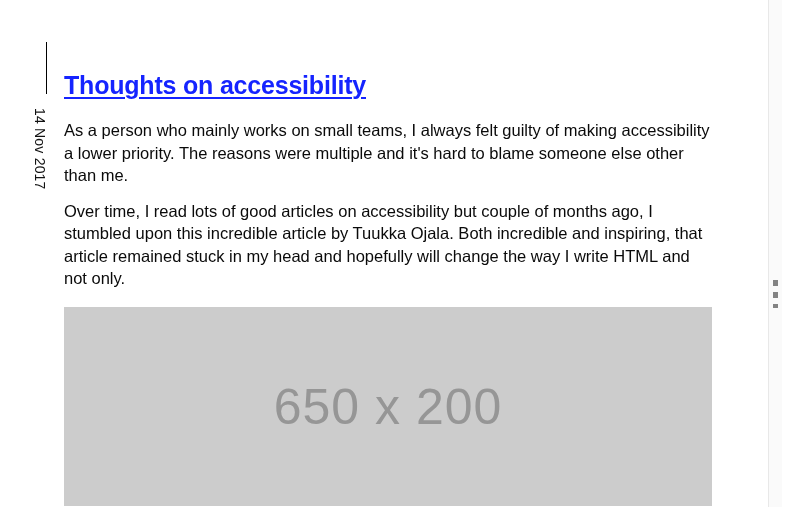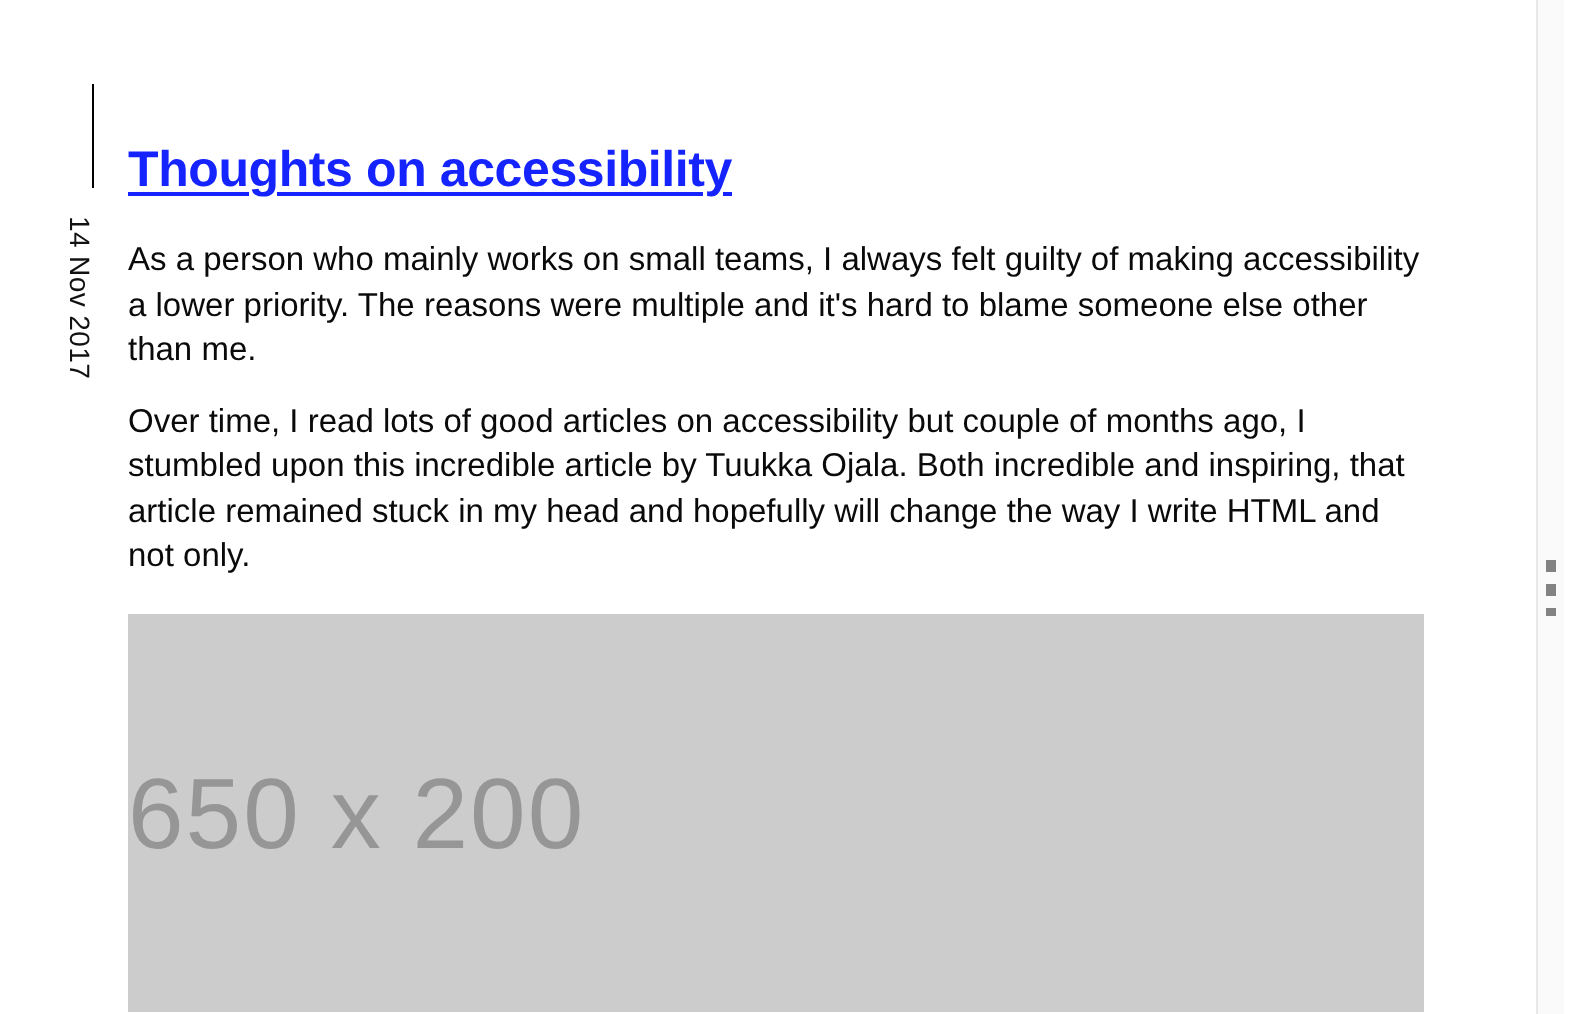--- a/index.html
+++ b/index.html
@@ -56,20 +56,21 @@
       margin-bottom: 14px;
       max-width: 660px;
     }
     .hero {
       margin-top: 18px;
       width: 648px;
       height: 199px;
       background: #cccccc;
       display: flex;
       align-items: center;
+      justify-content: center;
     }
     .hero-label {
       font-size: 50px;
       font-weight: 400;
       color: #969696;
       font-family: Arial, Helvetica, sans-serif;
       letter-spacing: 1px;
     }
     
     .scroll-track {

